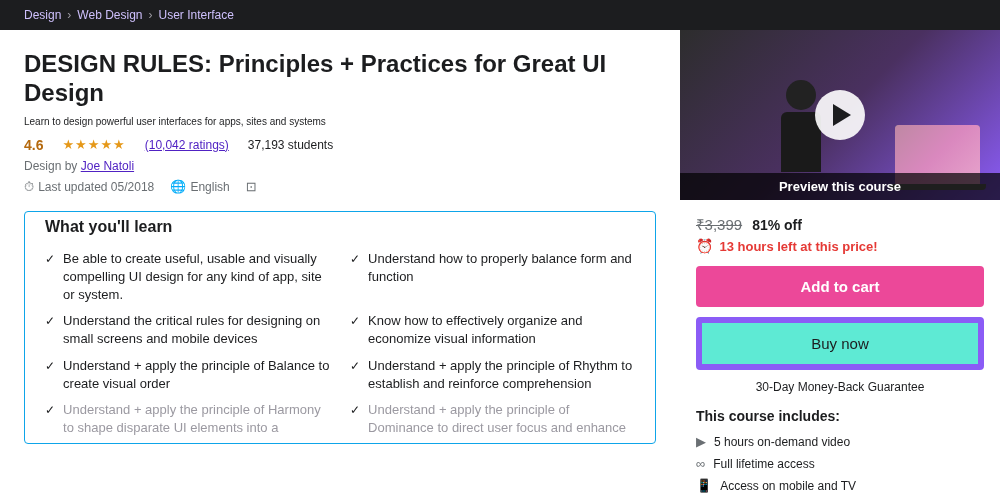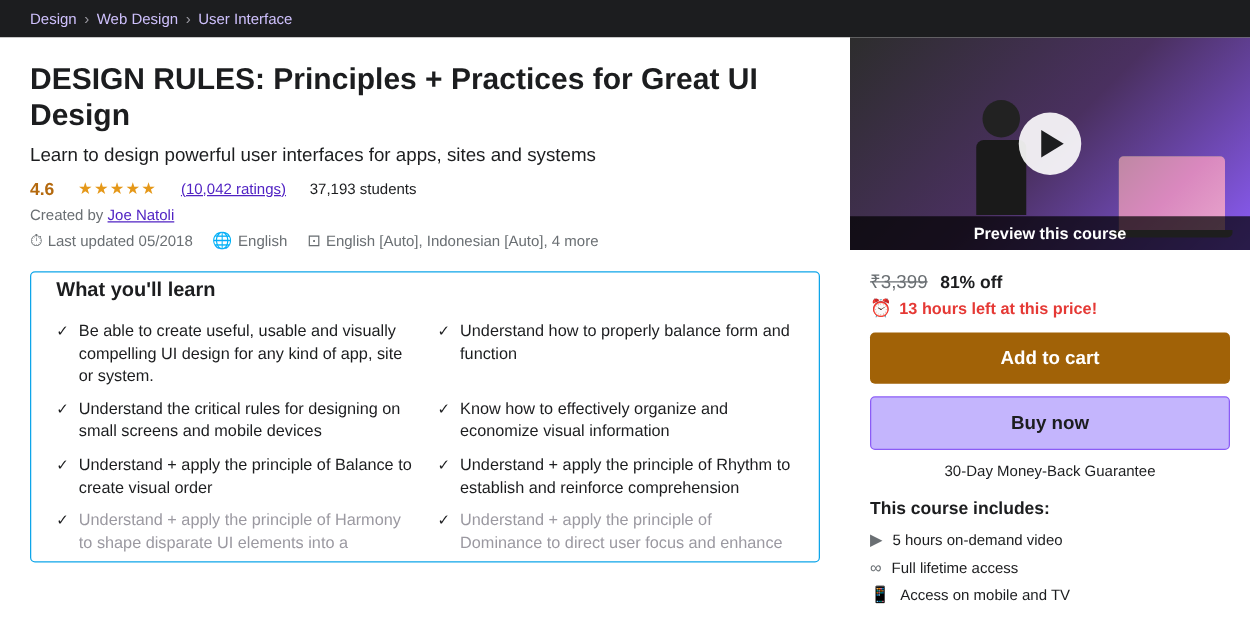--- a/index.html
+++ b/index.html
@@ -48,21 +48,21 @@
 
     .course-title {
       font-size: 24px;
       font-weight: 700;
       color: #1c1d1f;
       line-height: 1.2;
       margin-bottom: 8px;
     }
 
     .course-subtitle {
-      font-size: 15px;
+      font-size: 10px;
       color: #1c1d1f;
       margin-bottom: 10px;
     }
 
     .rating-row {
       display: flex;
       align-items: center;
       gap: 19px;
       margin-bottom: 6px;
     }
@@ -255,39 +255,39 @@
       margin-bottom: 12px;
     }
 
     .clock-icon {
       font-size: 14px;
     }
 
     .add-to-cart-btn {
       width: 100%;
       padding: 12px;
-      background: #a16207;
+      background: #ec4899;
       color: #fff;
       border: none;
       border-radius: 4px;
       font-size: 15px;
       font-weight: 700;
       cursor: pointer;
       margin-bottom: 10px;
     }
 
     .buy-now-btn {
       width: 100%;
       padding: 12px;
-      background: #c4b5fd;
-      color: #1c1d1f;
-      border: 1px solid #8b5cf6;
+      background: #5eead4;
+      color: #1c1d1f;
+      border: 6px solid #8b5cf6;
       border-radius: 4px;
       font-size: 15px;
-      font-weight: 700;
+      font-weight: 400;
       cursor: pointer;
       margin-bottom: 10px;
     }
 
     .money-back {
       text-align: center;
       font-size: 12px;
       color: #1c1d1f;
       margin-bottom: 14px;
     }
@@ -336,36 +336,35 @@
     <p class="course-subtitle">Learn to design powerful user interfaces for apps, sites and systems</p>
 
     <div class="rating-row">
       <span class="rating-number">4.6</span>
       <span class="stars">★★★★★</span>
       <span class="rating-count">(10,042 ratings)</span>
       <span class="students-count">37,193 students</span>
     </div>
 
     <div class="created-row">
-      <span>Created by</span>
+      <span>Design by</span>
       <a href="#">Joe Natoli</a>
     </div>
 
     <div class="meta-row">
       <div class="meta-item">
         <span class="meta-icon">⏱</span>
         <span>Last updated 05/2018</span>
       </div>
       <div class="meta-item">
         <span class="meta-icon">🌐</span>
         <span>English</span>
       </div>
       <div class="meta-item">
         <span class="meta-icon">⊡</span>
-        <span>English [Auto], Indonesian [Auto], 4 more</span>
       </div>
     </div>
 
     <div class="what-learn-box">
       <h2 class="what-learn-title">What you'll learn</h2>
       <div class="learn-grid">
         <div class="learn-item">
           <span class="check-icon">✓</span>
           <span>Be able to create useful, usable and visually compelling UI design for any kind of app, site or system.</span>
         </div>

